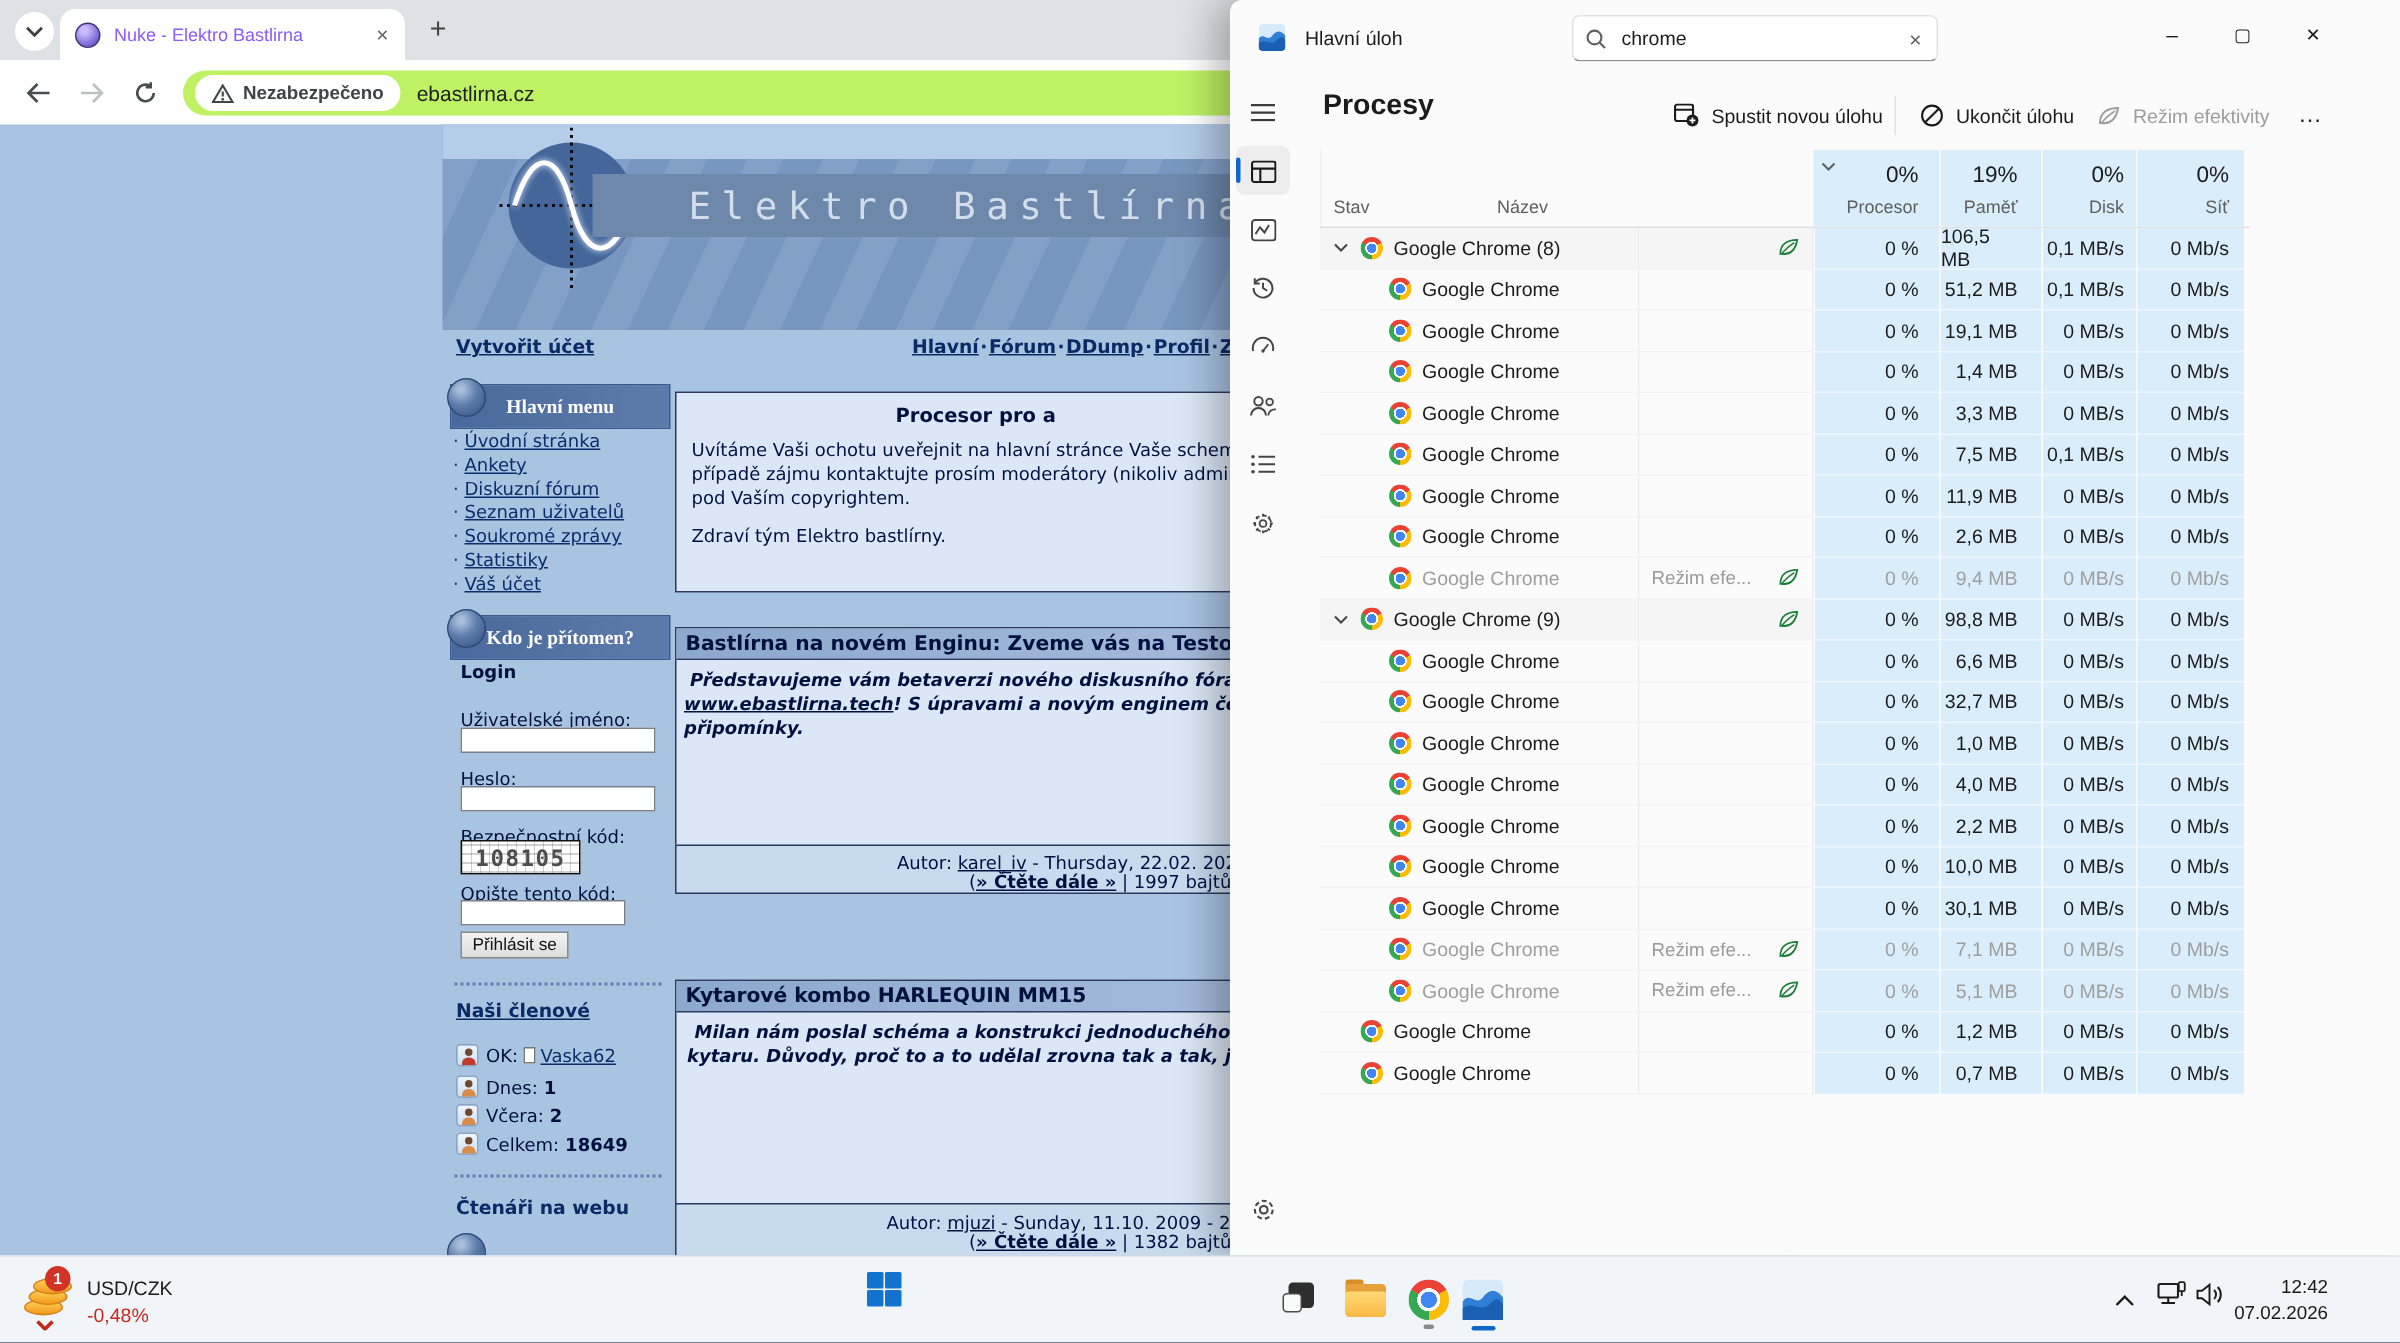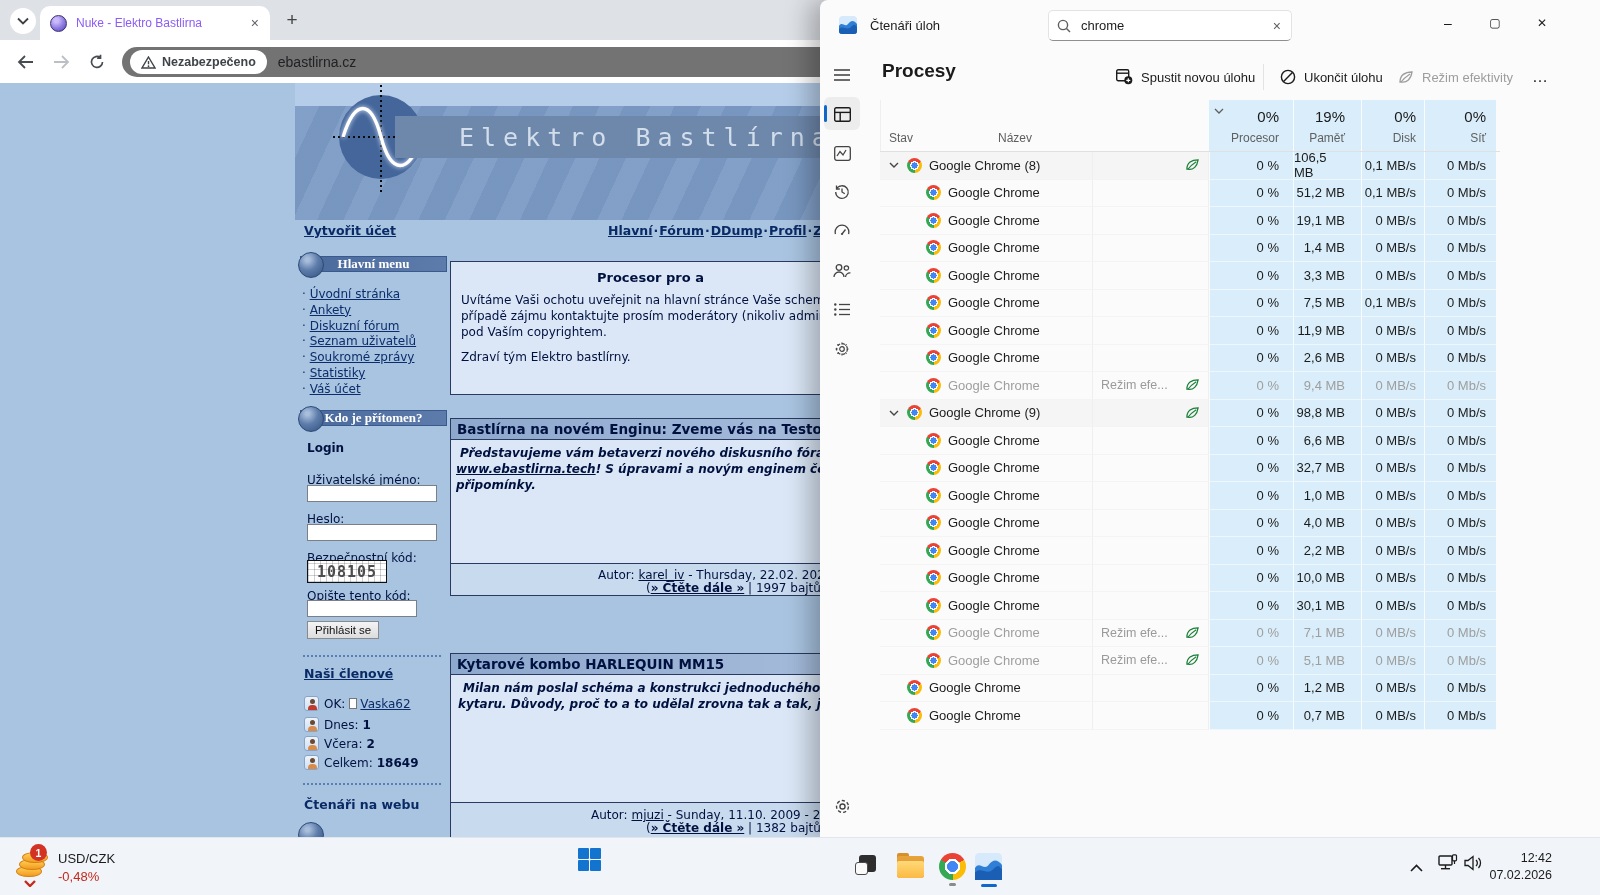--- a/index.html
+++ b/index.html
@@ -10,41 +10,41 @@
   .browser{position:absolute;inset:0 0 58px 0;background:#dee1e6;}
   .tabstrip{position:absolute;left:0;top:0;right:0;height:40px;background:#dee1e6;}
   .tab-search{position:absolute;left:10px;top:8px;width:26px;height:26px;border-radius:13px;background:#fff;display:flex;align-items:center;justify-content:center;}
   .tab{position:absolute;left:40px;top:6px;width:230px;height:34px;background:#fff;border-radius:10px 10px 0 0;display:flex;align-items:center;padding:0 8px 0 10px;}
   .favicon{width:17px;height:17px;border-radius:50%;background:radial-gradient(circle at 35% 30%,#cbb9fb 15%,#8d7ae0 55%,#4f3fae 100%);border:1px solid #3c3276;flex:0 0 auto;}
   .tab-title{flex:1;font-size:12px;color:#8b5cf6;white-space:nowrap;overflow:hidden;margin-left:9px;}
   .tab-close{font-size:14px;color:#5f6368;padding:0 3px;cursor:default;}
   .newtab{position:absolute;left:280px;top:8px;font-size:19px;color:#444;width:24px;height:24px;display:flex;align-items:center;justify-content:center;}
   .btoolbar{position:absolute;left:0;top:40px;right:0;height:43px;background:#fff;}
   .nav-ic{position:absolute;top:9px;width:26px;height:26px;display:flex;align-items:center;justify-content:center;}
-  .addr{position:absolute;left:122px;top:7px;width:1080px;height:30px;background:#737373;border-radius:15px;display:flex;align-items:center;padding:0 6px;}
+  .addr{position:absolute;left:122px;top:7px;width:1080px;height:30px;background:#bef264;border-radius:15px;display:flex;align-items:center;padding:0 6px;}
   .sec-chip{display:flex;align-items:center;gap:6px;background:#fff;border-radius:12px;height:24px;padding:0 11px;margin-left:2px;}
   .sec-chip span{font-size:12.5px;font-weight:bold;color:#3f4449;}
   .url{font-size:14px;color:#202124;margin-left:11px;}
 
   
   .webpage{position:absolute;left:0;top:83px;right:0;bottom:0;background:#a9c4e1;color:#001140;font-family:"DejaVu Sans",sans-serif;font-size:12px;overflow:hidden;}
   .site{position:absolute;left:295px;top:0;width:900px;height:100%;}
   .banner{position:absolute;left:0;top:0;width:100%;height:137px;background:#7d9cc5;overflow:visible;}
   .banner-top{position:absolute;left:0;top:0;width:100%;height:23px;background:#b5cde9;}
   .banner-tex{position:absolute;left:0;top:23px;width:100%;height:114px;background:repeating-linear-gradient(115deg,rgba(255,255,255,.045) 0 22px,rgba(20,40,80,.05) 22px 46px);}
   .logo-circle{position:absolute;left:44px;top:12px;width:84px;height:84px;border-radius:50%;background:#44669a;}
   .logo-axes{position:absolute;left:20px;top:2px;}
   .logo-pill{position:absolute;left:100px;top:33px;width:560px;height:42px;background:#6e88ac;border-radius:0 21px 21px 0;display:flex;align-items:center;padding-left:64px;}
   .logo-text{font-family:"DejaVu Sans Mono",monospace;font-size:25px;letter-spacing:7px;color:#d3deec;}
   .subnav-left{position:absolute;left:9px;top:140px;font-weight:bold;text-decoration:underline;color:#0a2a66;font-size:12.5px;}
   .topnav{position:absolute;left:313px;top:140px;font-size:12.5px;white-space:nowrap;}
   .topnav a{font-weight:bold;text-decoration:underline;color:#0a2a66;}
   .topnav a + a::before{content:" · ";font-weight:bold;text-decoration:none;color:#0a2a66;display:inline-block;padding:0 1px;}
 
-  .mbar{position:absolute;left:5px;width:147px;height:16px;background:linear-gradient(90deg,#49699c,#5e7cab);border:1px solid #3a5a8d;color:#fff;font-family:"Liberation Serif",serif;font-weight:bold;font-size:13px;display:flex;align-items:center;justify-content:center;}
+  .mbar{position:absolute;left:5px;width:147px;height:30px;background:linear-gradient(90deg,#49699c,#5e7cab);border:1px solid #3a5a8d;color:#fff;font-family:"Liberation Serif",serif;font-weight:bold;font-size:13px;display:flex;align-items:center;justify-content:center;}
   .sphere{position:absolute;width:26px;height:26px;border-radius:50%;background:radial-gradient(circle at 35% 28%,#a8bedb 8%,#5f7dab 45%,#32517e 100%);border:1px solid #2c4a77;}
   .menu-list{position:absolute;left:7px;width:150px;list-style:none;margin:0;padding:0;}
   .menu-list li{line-height:15.8px;white-space:nowrap;}
   .menu-list li::before{content:"· ";color:#12306b;}
   .menu-list a{color:#0c2d6b;text-decoration:underline;}
   .wlabel{position:absolute;left:12px;font-size:12px;color:#001140;white-space:nowrap;}
   .winput{position:absolute;left:12px;width:130px;height:17px;border:1px solid #7a7f88;background:#fff;font-size:11px;padding:0 3px;}
   .captcha{position:absolute;left:12px;width:80px;height:23px;border:1px solid #111;background:
      repeating-linear-gradient(0deg,rgba(0,0,0,.18) 0 1px,transparent 1px 6px),
      repeating-linear-gradient(90deg,rgba(0,0,0,.18) 0 1px,transparent 1px 6px),#fff;
@@ -301,21 +301,21 @@
   </div>
 
   <div class="tm">
     <div class="tm-appic">
       <svg width="18" height="18" viewBox="0 0 18 18">
           <rect width="18" height="18" rx="3" fill="#d6eafc"></rect>
           <path d="M0 10 C3 5,6 12,9 8 S15 4,18 8 V18 H0 Z" fill="#2f7fd6"></path>
           <path d="M0 13 C4 9,8 15,12 11 S16 9,18 11 V18 H0 Z" fill="#1a5fb4"></path>
         </svg>
     </div>
-    <div class="tm-title">Čtenáři úloh</div>
+    <div class="tm-title">Hlavní úloh</div>
     <div class="tm-search">
       <svg width="14" height="14" viewBox="0 0 14 14">
           <circle cx="6" cy="6" r="4.6" fill="none" stroke="#5f5f5f" stroke-width="1.4"></circle>
           <line x1="9.5" y1="9.5" x2="13" y2="13" stroke="#5f5f5f" stroke-width="1.4"></line>
         </svg>
       <input value="chrome" style="">
       <span class="clr">×</span>
     </div>
     <div class="wc" style="left:605px;">–</div>
     <div class="wc" style="left:652px;font-size:12px;">▢</div>

